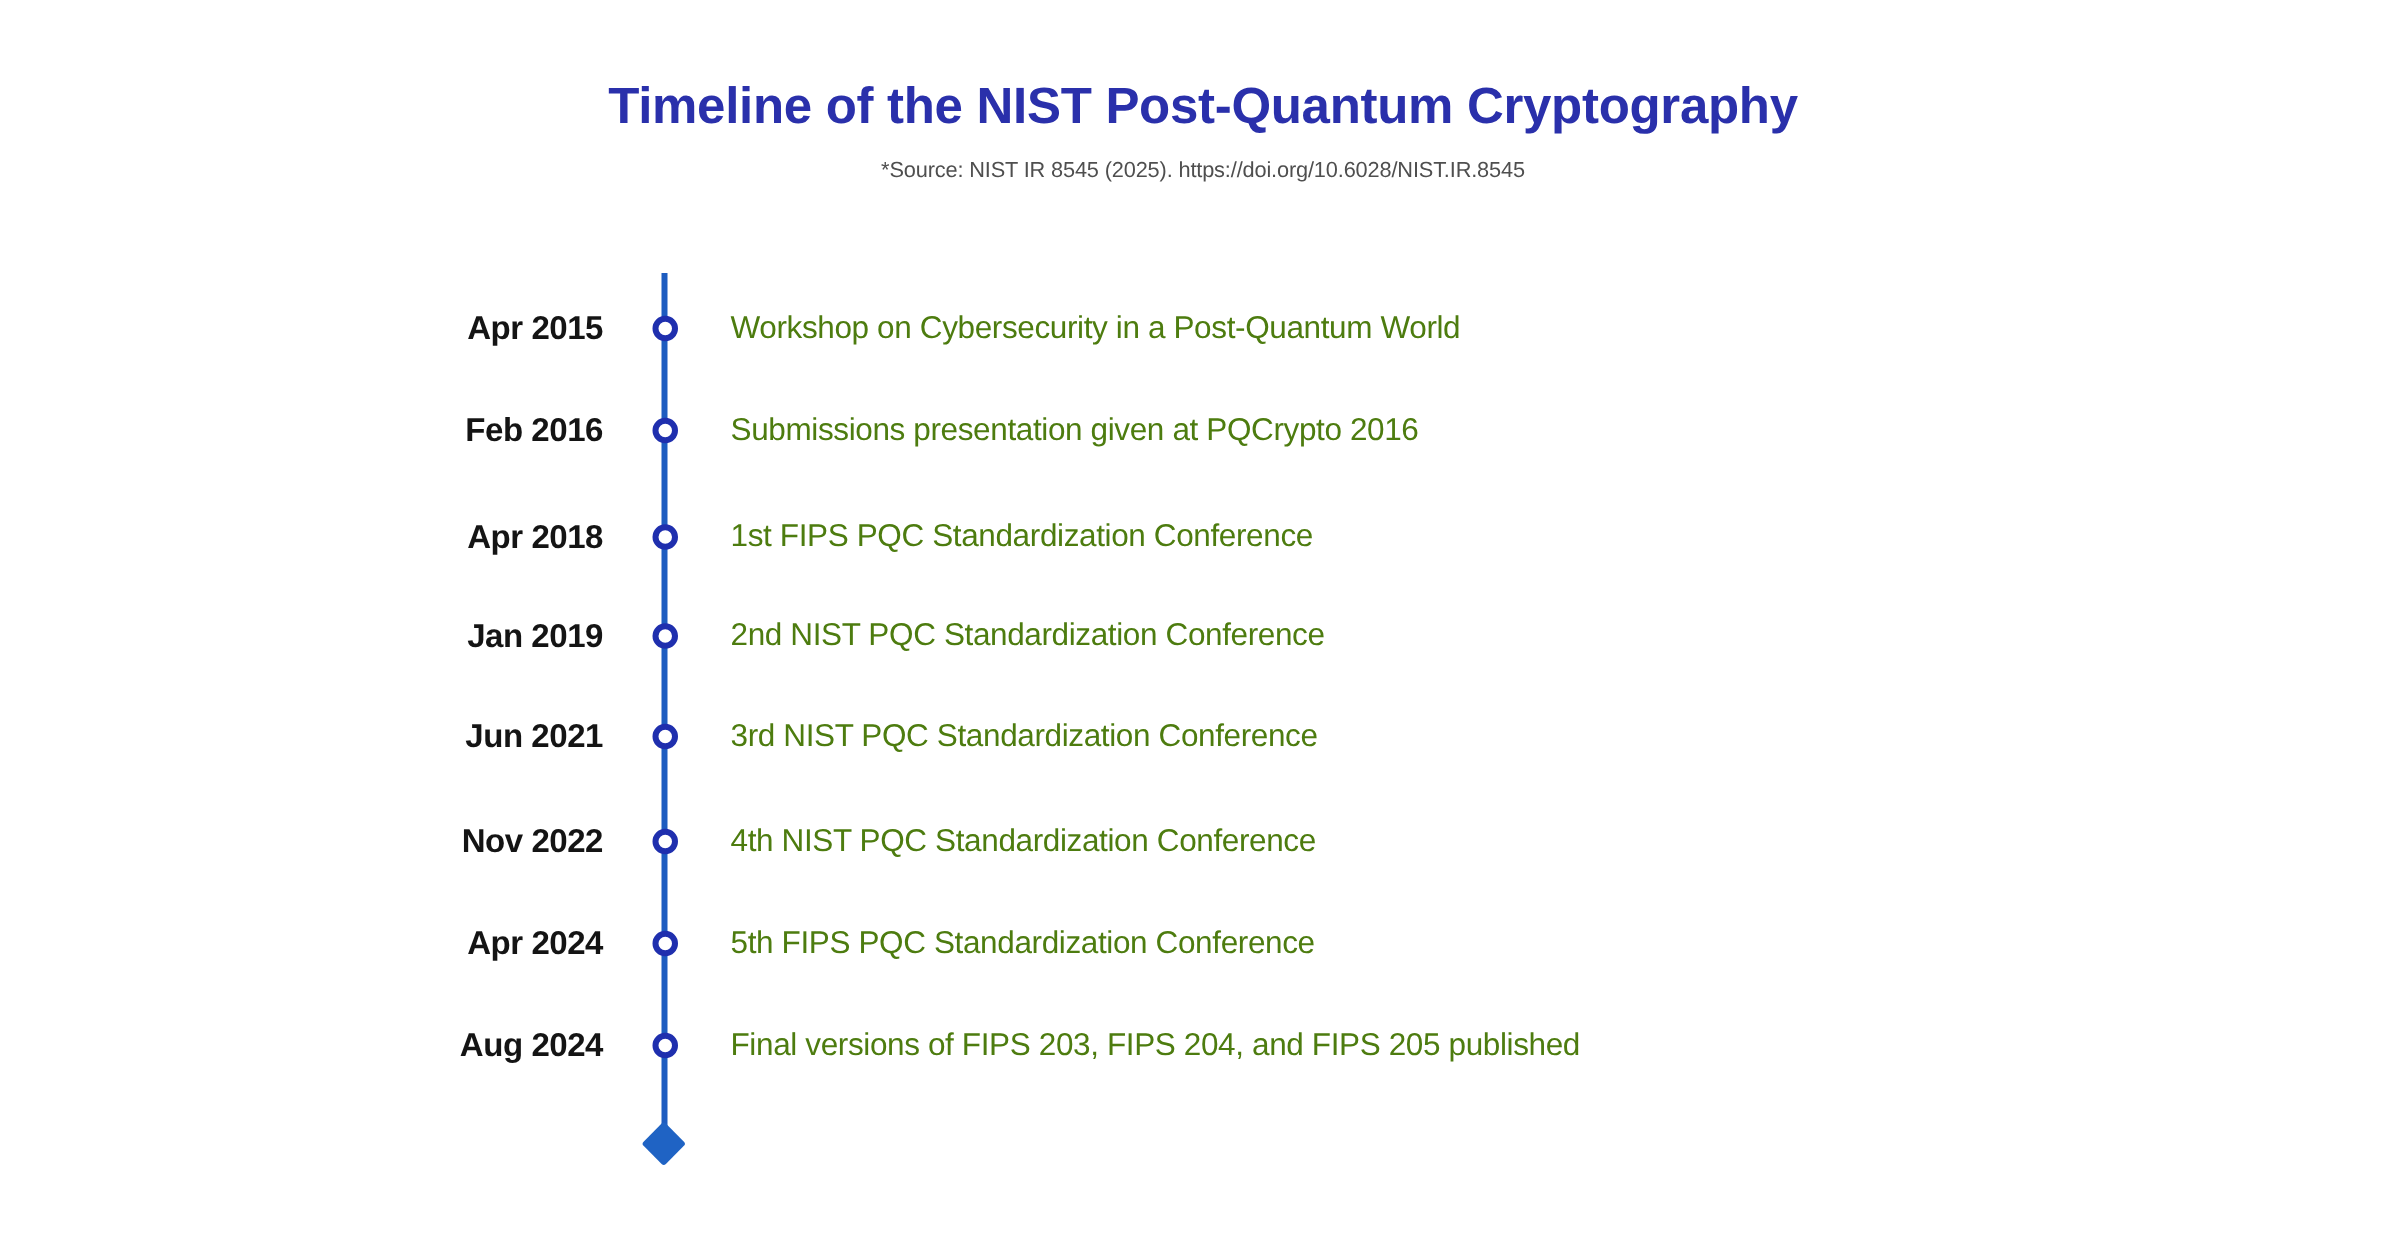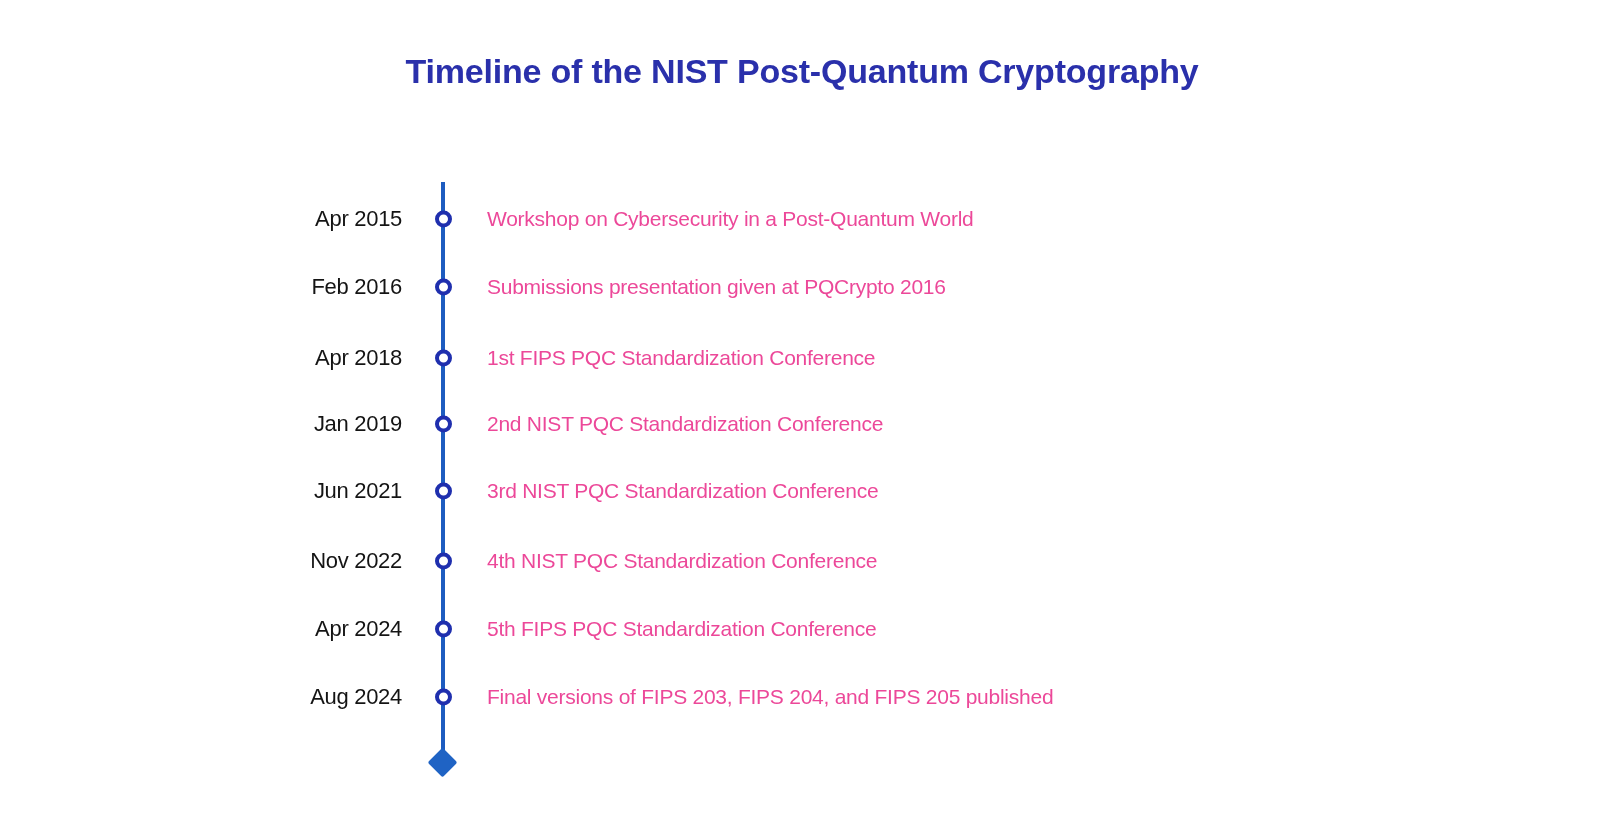--- a/index.html
+++ b/index.html
@@ -90,21 +90,21 @@
     height: 0;
   }
 
   .date {
     position: absolute;
     right: 1202px;          
     transform: translateY(-50%);
     text-align: right;
     color: #141414;
     font-size: 22px;
-    font-weight: normal;
+    font-weight: bold;
     letter-spacing: -0.3px;
     white-space: nowrap;
   }
 
   .marker {
     position: absolute;
     left: 434.5px;
     width: 17px;
     height: 17px;
     box-sizing: border-box;
@@ -112,38 +112,39 @@
     border-radius: 50%;
     background: #ffffff;
     transform: translateY(-50%);
   }
 
   .event {
     position: absolute;
     left: 487px;
     width: 860px;
     transform: translateY(-50%);
-    color: #ec4899;
+    color: #4d7c0f;
     font-size: 21px;
     font-weight: normal;
     line-height: 30px;
     letter-spacing: -0.25px;
   }
   .event .line2 { display: block; }
 </style>
 </head>
 <body>
 
 <div class="page">
 
   <div class="header">
     <div class="title">
       <span>Timeline of the NIST Post-Quantum Cryptography</span>
       <br>
     </div>
+    <div class="source">*Source: NIST IR 8545 (2025). https://doi.org/10.6028/NIST.IR.8545</div>
   </div>
 
   <div class="timeline">
     <div class="spine"></div>
     <div class="spine-cap"></div>
     <div class="rows">
         <div class="row" style="top: 37px;">
           <div class="date">Apr 2015</div>
           <div class="marker"></div>
           <div class="event"><span>Workshop on Cybersecurity in a Post-Quantum World</span></div>

